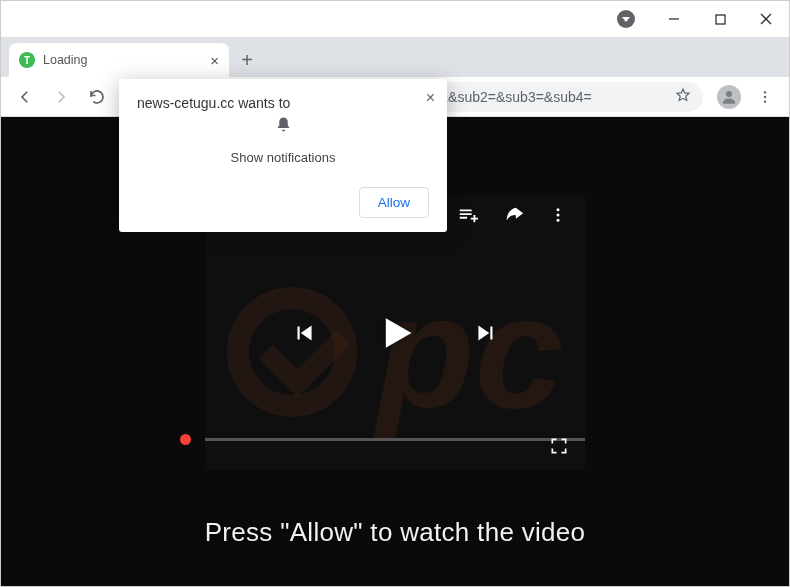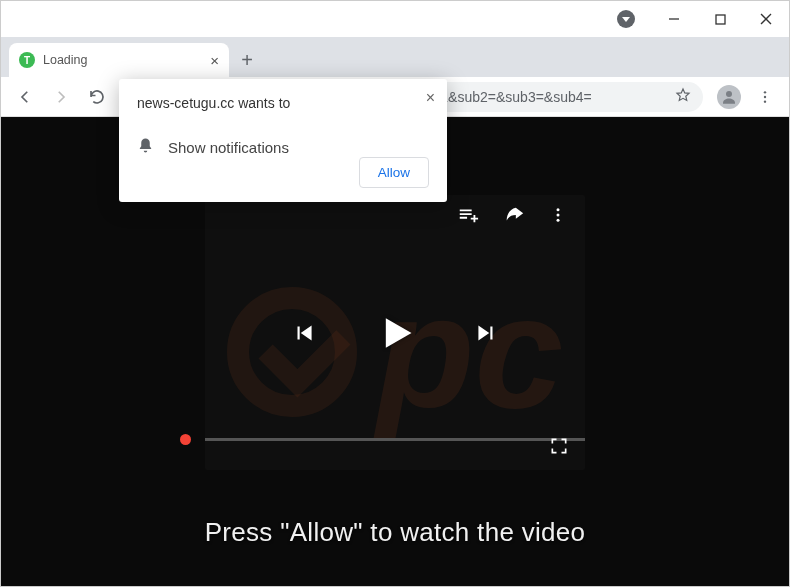--- a/index.html
+++ b/index.html
@@ -46,24 +46,24 @@
 .play-btn svg { filter: drop-shadow(0 0 2px rgba(0,0,0,0.5)); }
 .player-bot { height:40px; position:relative; }
 .progress { position:absolute; left:0; right:0; top:8px; height:3px; background:#555;}
 .progress .dot { position:absolute; left:-25px; top:-4px; width:11px; height:11px; border-radius:50%; background:#f44336;}
 .fullscreen { position:absolute; right:16px; bottom:10px; color:#fff;}
 
 .caption { position:absolute; left:0; right:0; top: 400px; text-align:center; color:#f1f1f1; font-size: 26px; font-weight: 400; letter-spacing: 0.3px; text-shadow: 0 1px 3px rgba(0,0,0,0.8);}
 
 
 .perm { position:absolute; left:118px; top:78px; width:328px; background:#fff; border-radius:3px; box-shadow: 0 4px 22px rgba(0,0,0,0.28); padding: 16px 18px 14px; z-index:50; }
-.perm .perm-title { font-size:14px; color:#333; margin-bottom:26px;}
-.perm .perm-row { display:flex; align-items:center; gap:14px; font-size:15px; color:#444;}
+.perm .perm-title { font-size:14px; color:#333; margin-bottom:5px;}
+.perm .perm-row { display:flex; align-items:center; gap:14px; font-size:13px; color:#444;flex-direction:column;}
 .perm .perm-close { position:absolute; right:12px; top:10px; font-size:16px; color:#666;}
-.perm .perm-actions { display:flex; justify-content:flex-end; gap:10px; }
+.perm .perm-actions { display:flex; justify-content:flex-end; gap:10px; margin-top:22px;}
 .perm .perm-btn { border:1px solid #dadce0; background:#fff; border-radius:4px; padding: 7px 18px; font-size:13.5px; color:#1a73e8; }
 </style>
 </head>
 <body>
 
 <div class="window">
 
   <div class="titlebar">
     <div class="menu-circle"></div>
     <div class="win-btn">

